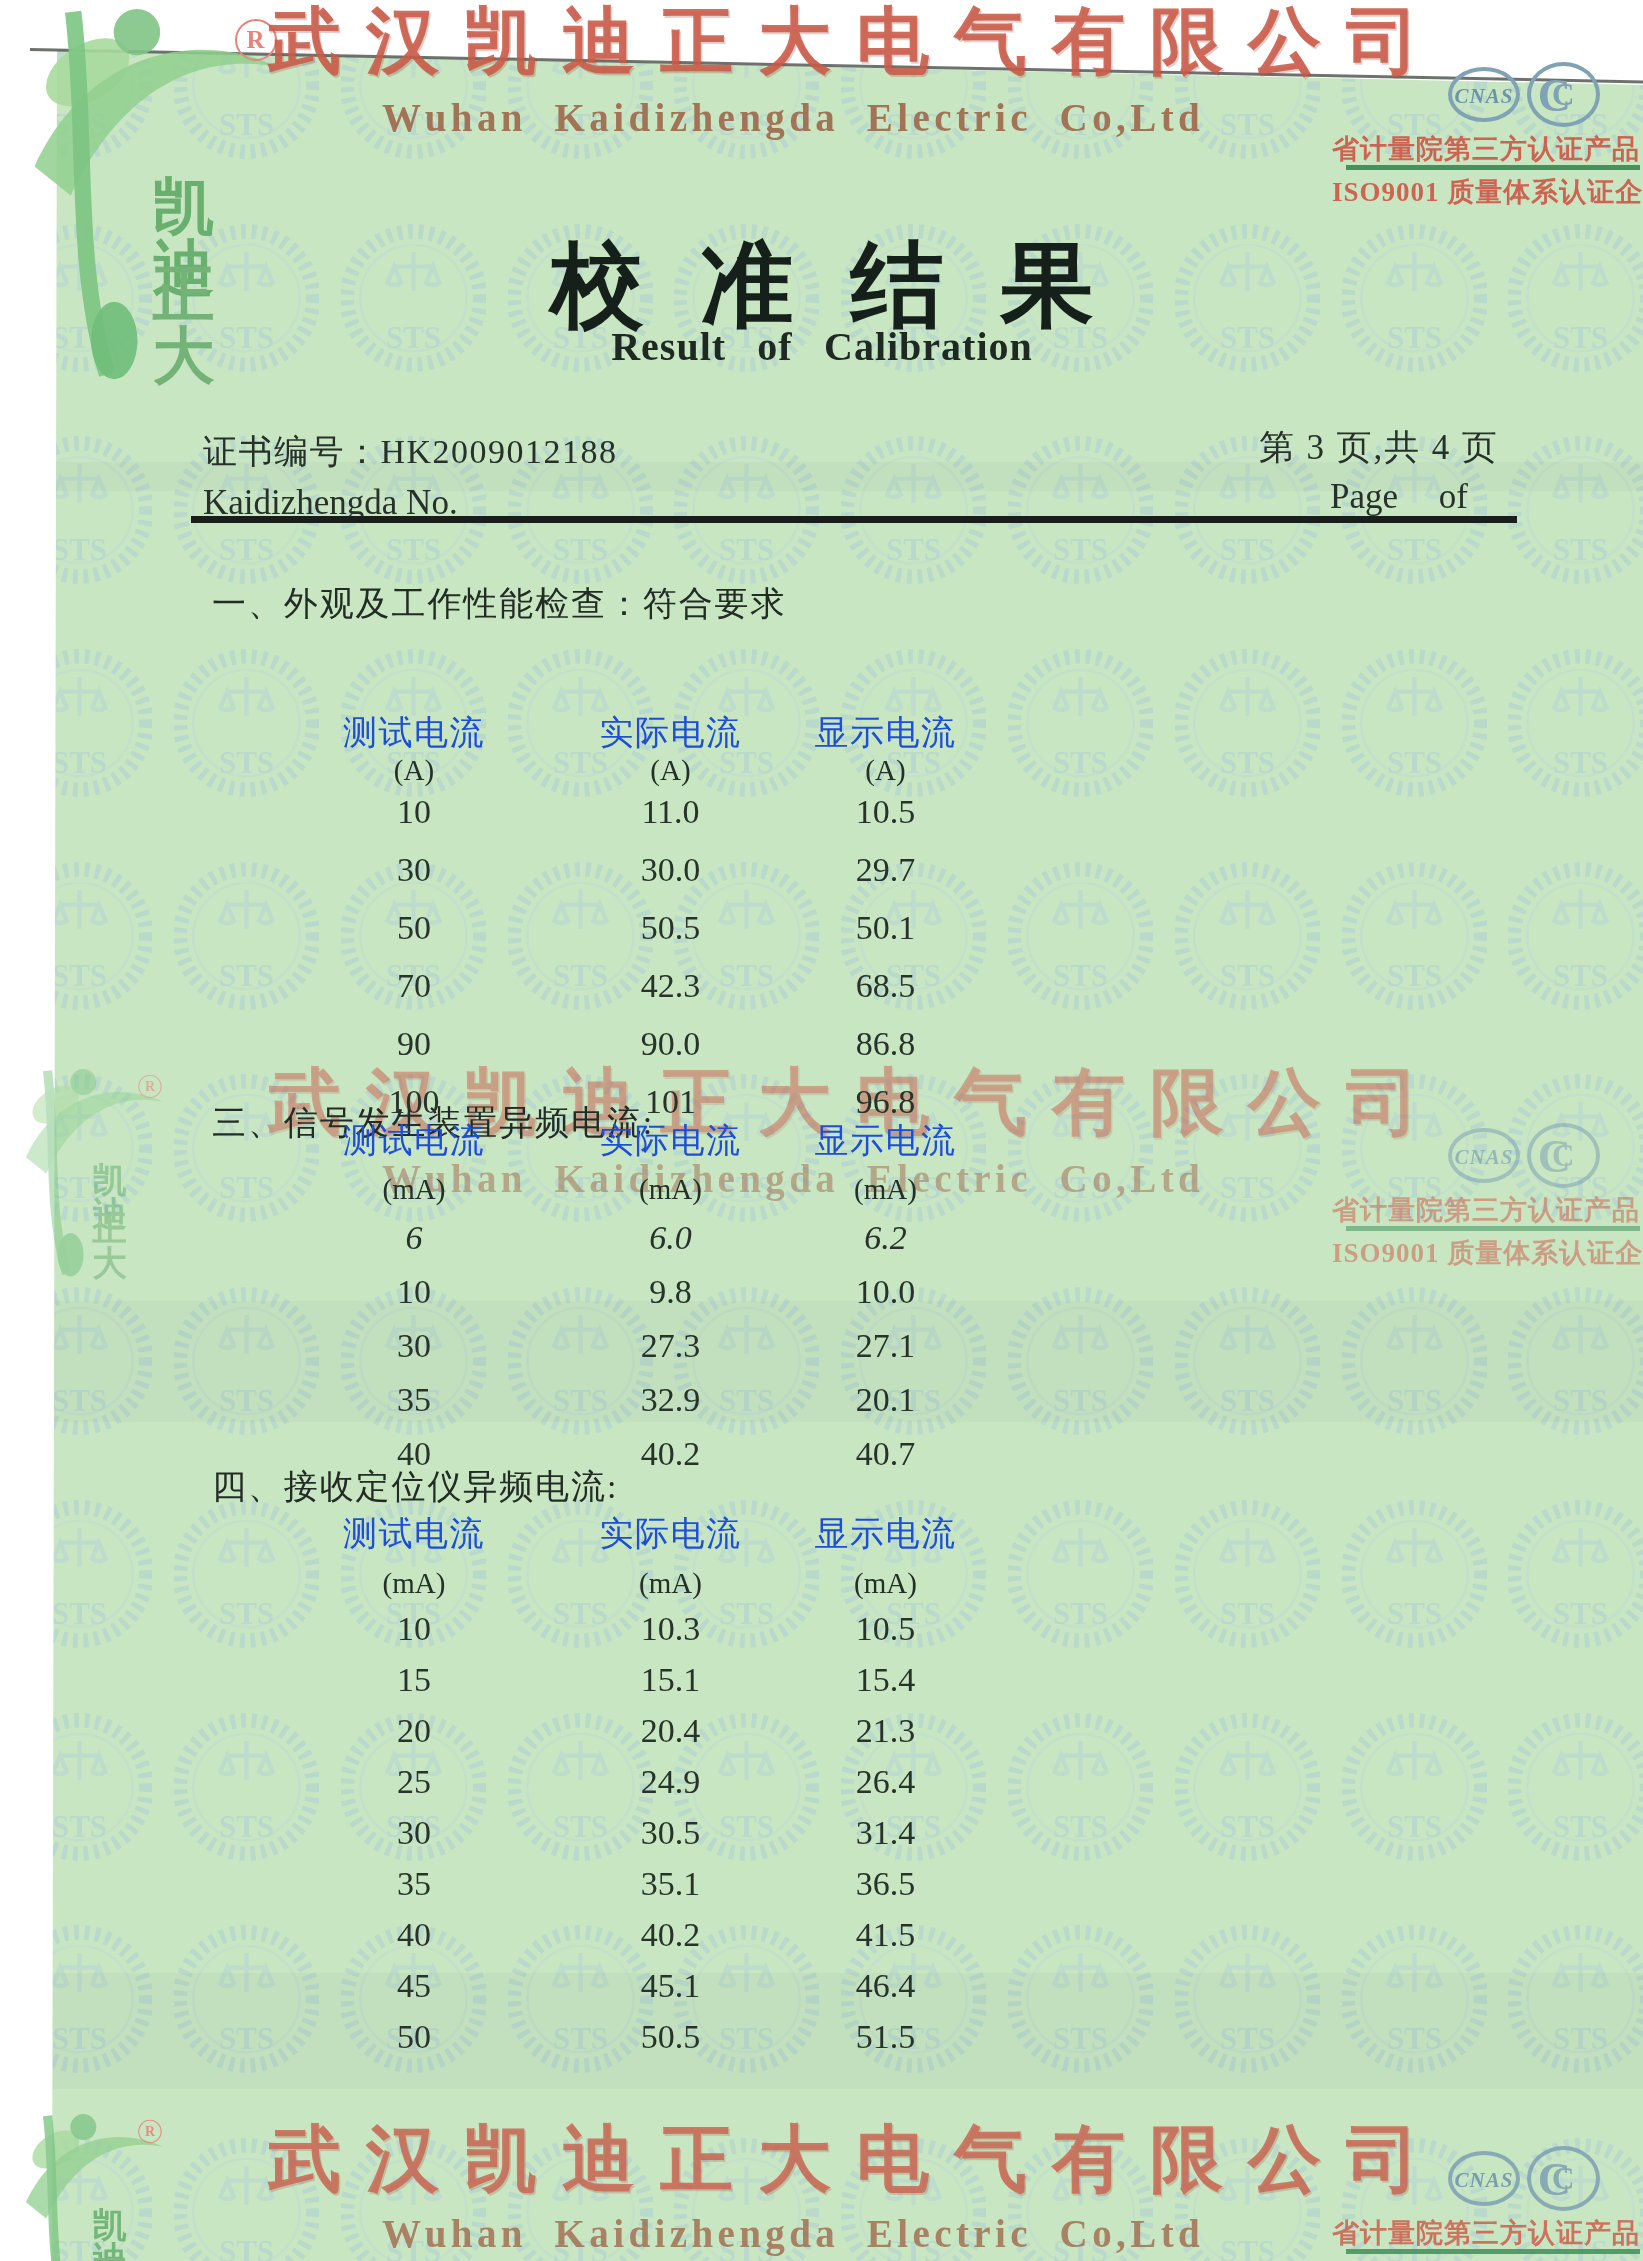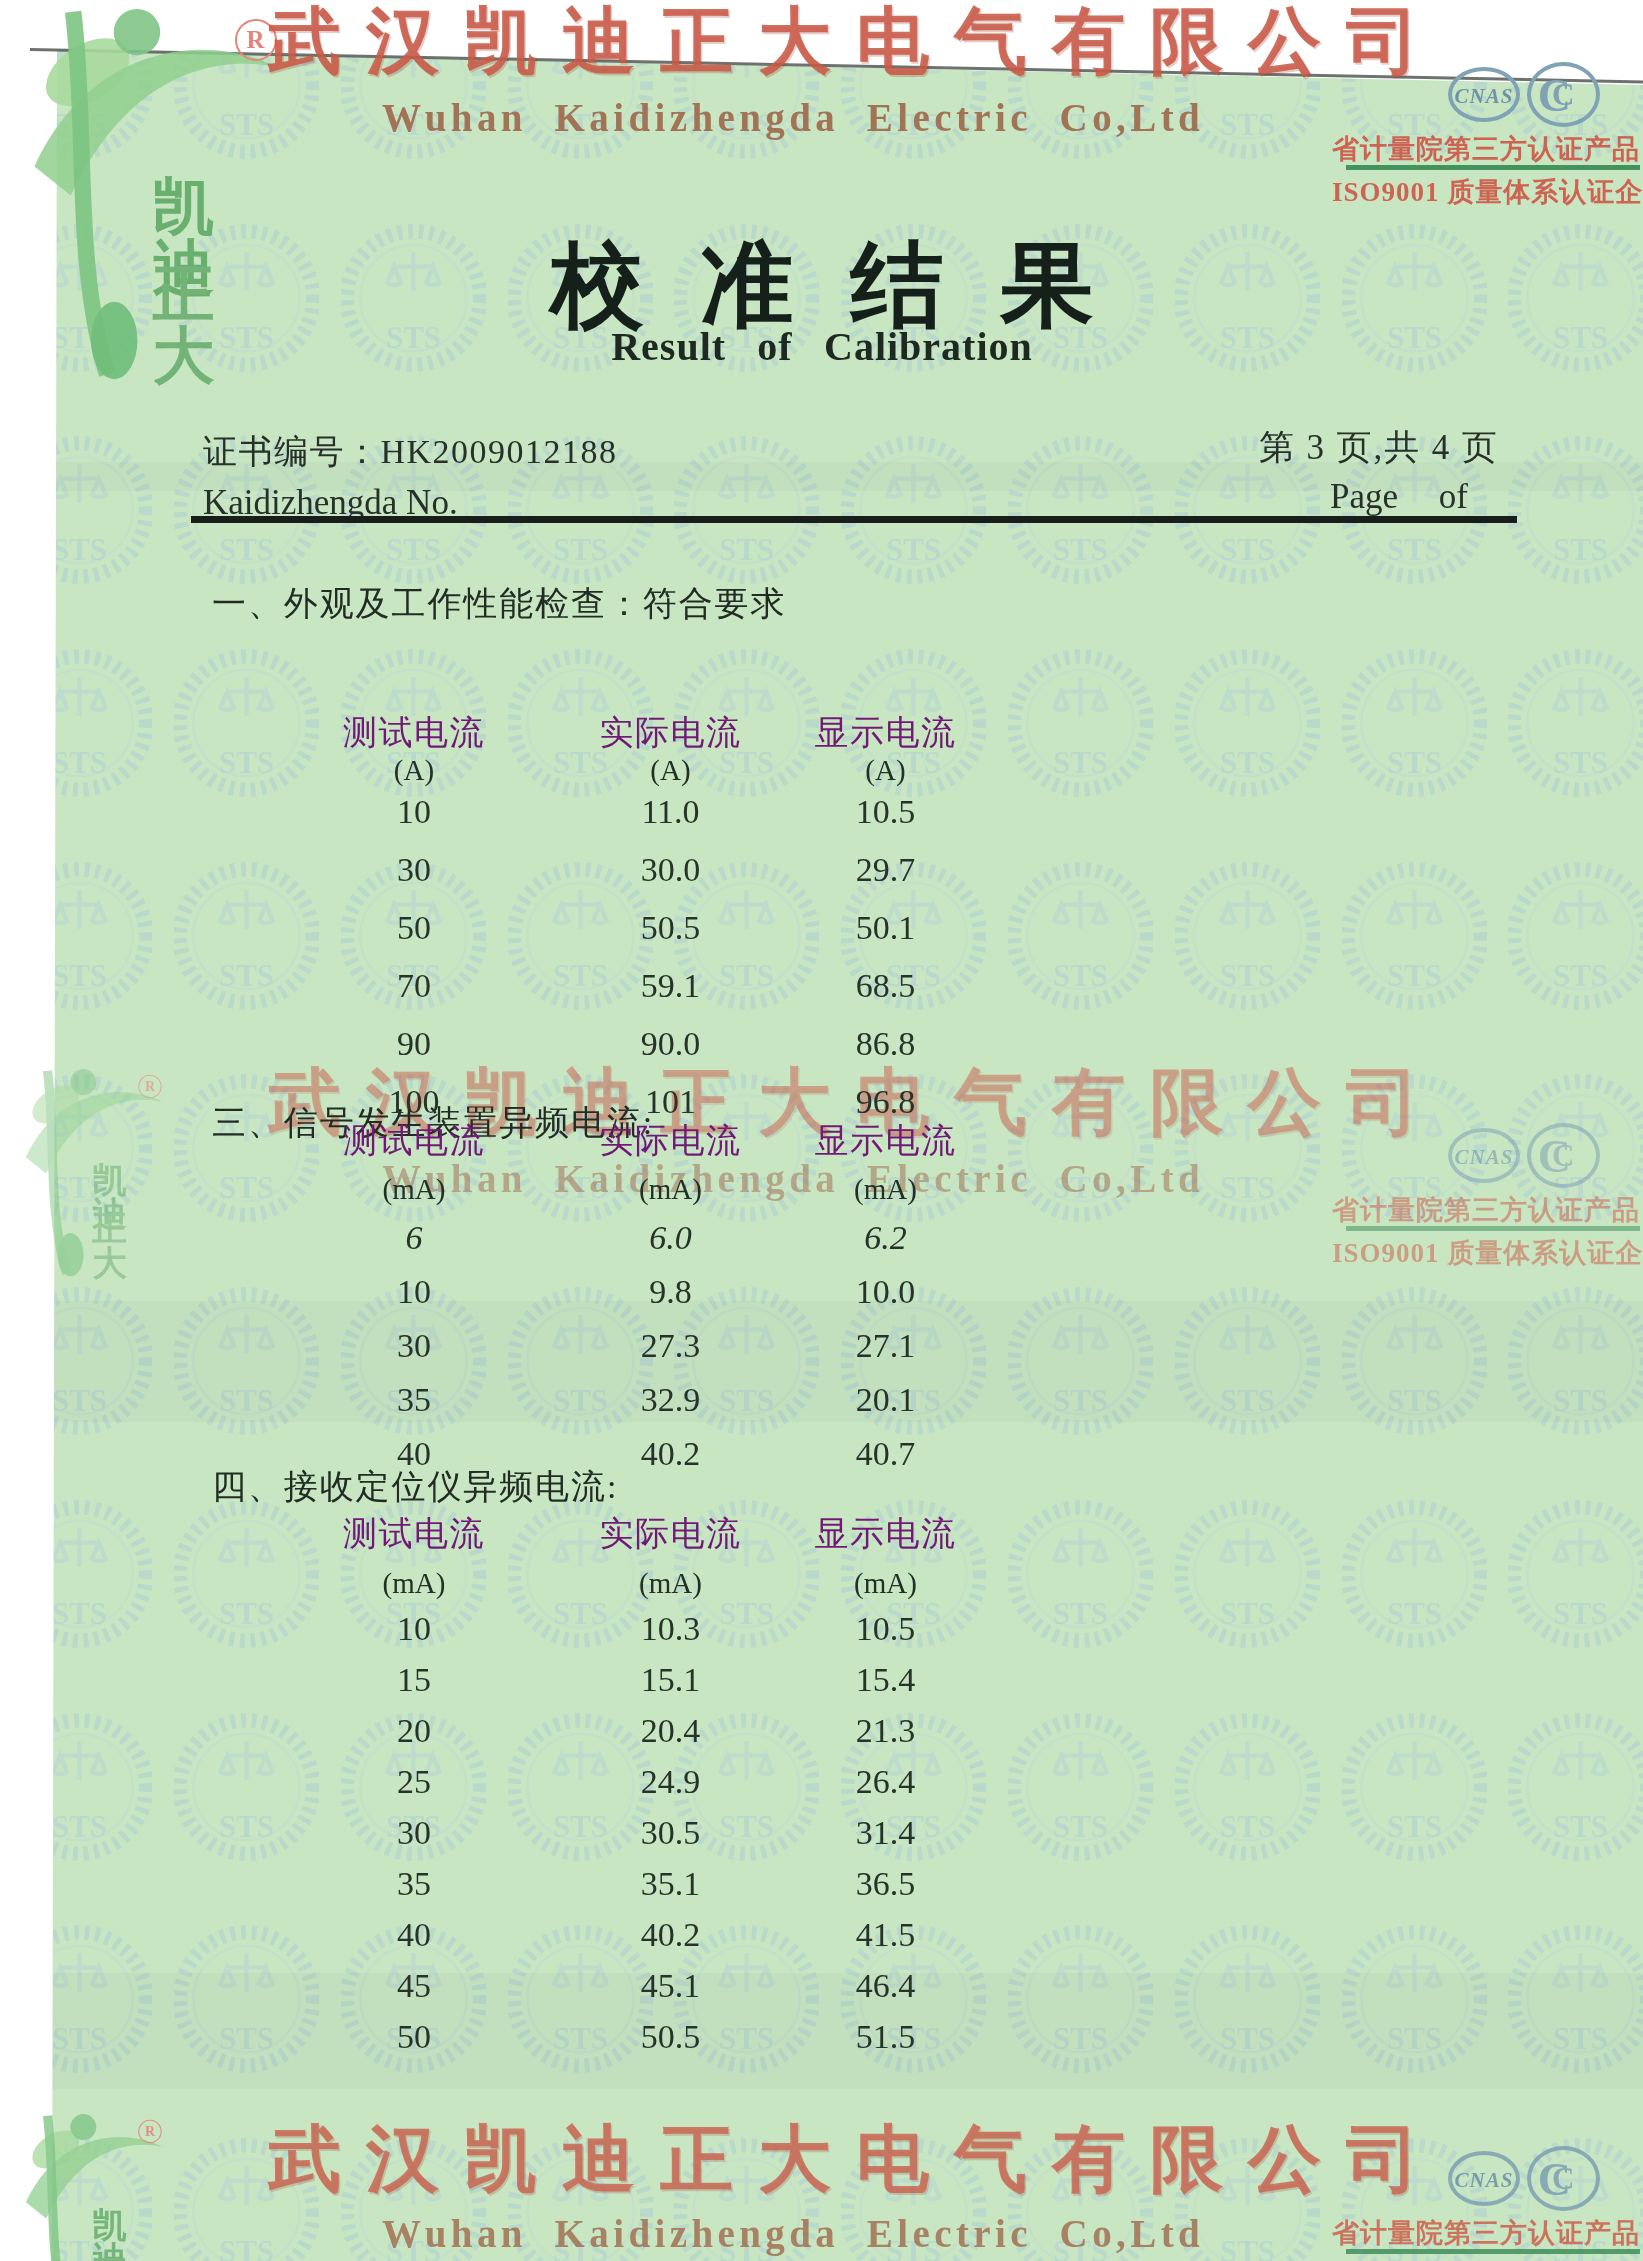--- a/index.html
+++ b/index.html
@@ -94,21 +94,21 @@
   #sec-2{top:1100px;}
   #sec-3{top:1464px;}
   
   .ctable{position:absolute;left:276px;width:725px;z-index:6;}
   #table-a{top:710px;}
   #table-b{top:1118px;}
   #table-c{top:1511px;}
   .t-row{position:relative;white-space:nowrap;}
   .t-row span{display:inline-block;text-align:center;vertical-align:top;}
   .cw0{width:276px;} .cw1{width:237px;} .cw2{width:193px;}
-  .t-h .t-row{font-size:34px;letter-spacing:1.5px;color:#701a75;}
+  .t-h .t-row{font-size:34px;letter-spacing:1.5px;color:#1d4ed8;}
   .t-u .t-row{font-size:29px;color:#223026;}
   .t-d .t-row{font-size:34px;color:#27332a;}
   .t-h,.t-u,.t-d{position:absolute;left:0;width:100%;}
 </style>
 </head>
 <body>
 
 <div class="page">
 
   <div id="wm-layer">
@@ -982,21 +982,21 @@
       <div class="t-h" style="top: 0px;">
         <div class="t-row"><span class="cw0">测试电流</span><span class="cw1">实际电流</span><span class="cw2">显示电流</span></div>
       </div>
       <div class="t-u" style="top: 44px;">
         <div class="t-row"><span class="cw0">(A)</span><span class="cw1">(A)</span><span class="cw2">(A)</span></div>
       </div>
       <div class="t-d" style="top: 73px;">
         <div class="t-row" style="height: 58px; line-height: 58px;"><span class="cw0">10</span><span class="cw1">11.0</span><span class="cw2">10.5</span></div>
         <div class="t-row" style="height: 58px; line-height: 58px;"><span class="cw0">30</span><span class="cw1">30.0</span><span class="cw2">29.7</span></div>
         <div class="t-row" style="height: 58px; line-height: 58px; font-family: Liberation Serif, serif;"><span class="cw0">50</span><span class="cw1">50.5</span><span class="cw2">50.1</span></div>
-        <div class="t-row" style="height: 58px; line-height: 58px;"><span class="cw0">70</span><span class="cw1">59.1</span><span class="cw2">68.5</span></div>
+        <div class="t-row" style="height: 58px; line-height: 58px;"><span class="cw0">70</span><span class="cw1">42.3</span><span class="cw2">68.5</span></div>
         <div class="t-row" style="height: 58px; line-height: 58px;"><span class="cw0">90</span><span class="cw1">90.0</span><span class="cw2">86.8</span></div>
         <div class="t-row" style="height: 58px; line-height: 58px;"><span class="cw0">100</span><span class="cw1">101</span><span class="cw2">96.8</span></div>
       </div>
     </div>
   <div class="ctable" id="table-b">
       <div class="t-h" style="top: 0px;">
         <div class="t-row"><span class="cw0">测试电流</span><span class="cw1">实际电流</span><span class="cw2">显示电流</span></div>
       </div>
       <div class="t-u" style="top: 55px;">
         <div class="t-row"><span class="cw0">(mA)</span><span class="cw1">(mA)</span><span class="cw2">(mA)</span></div>

